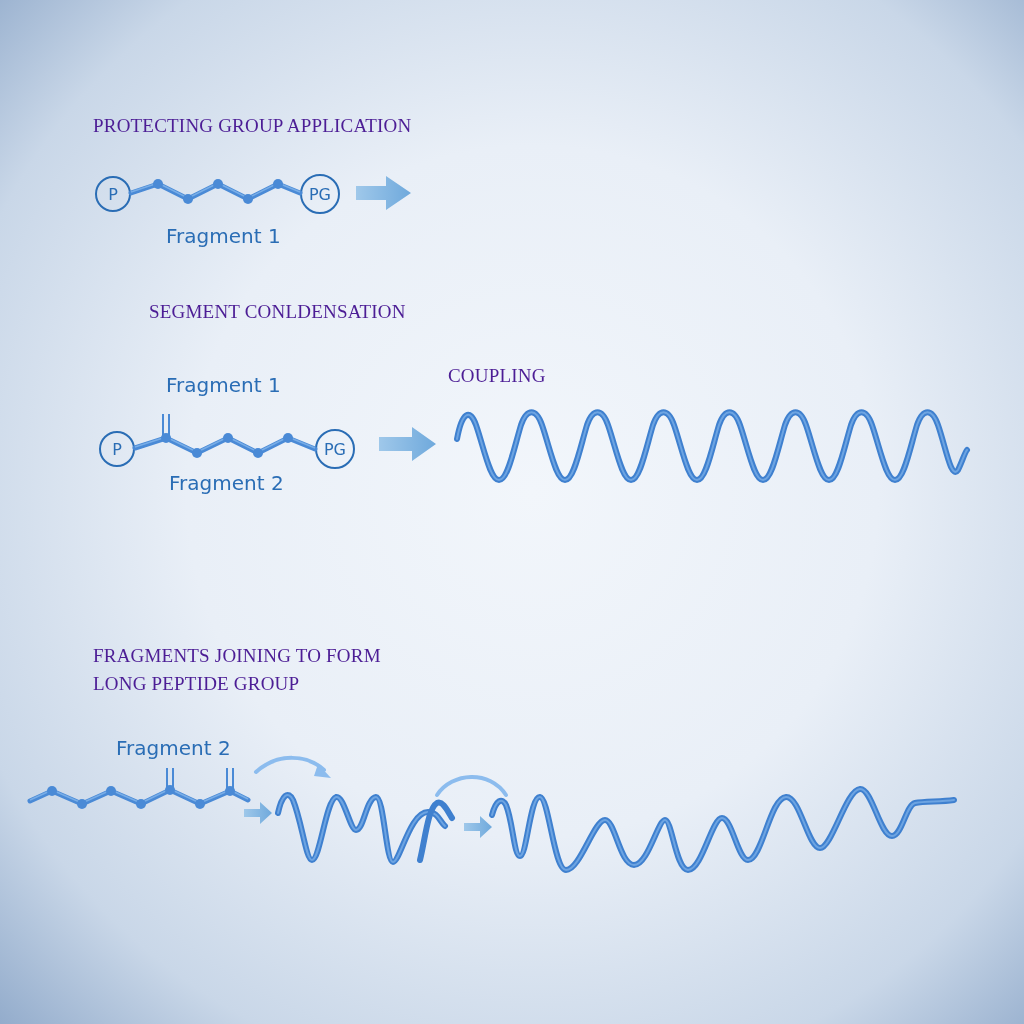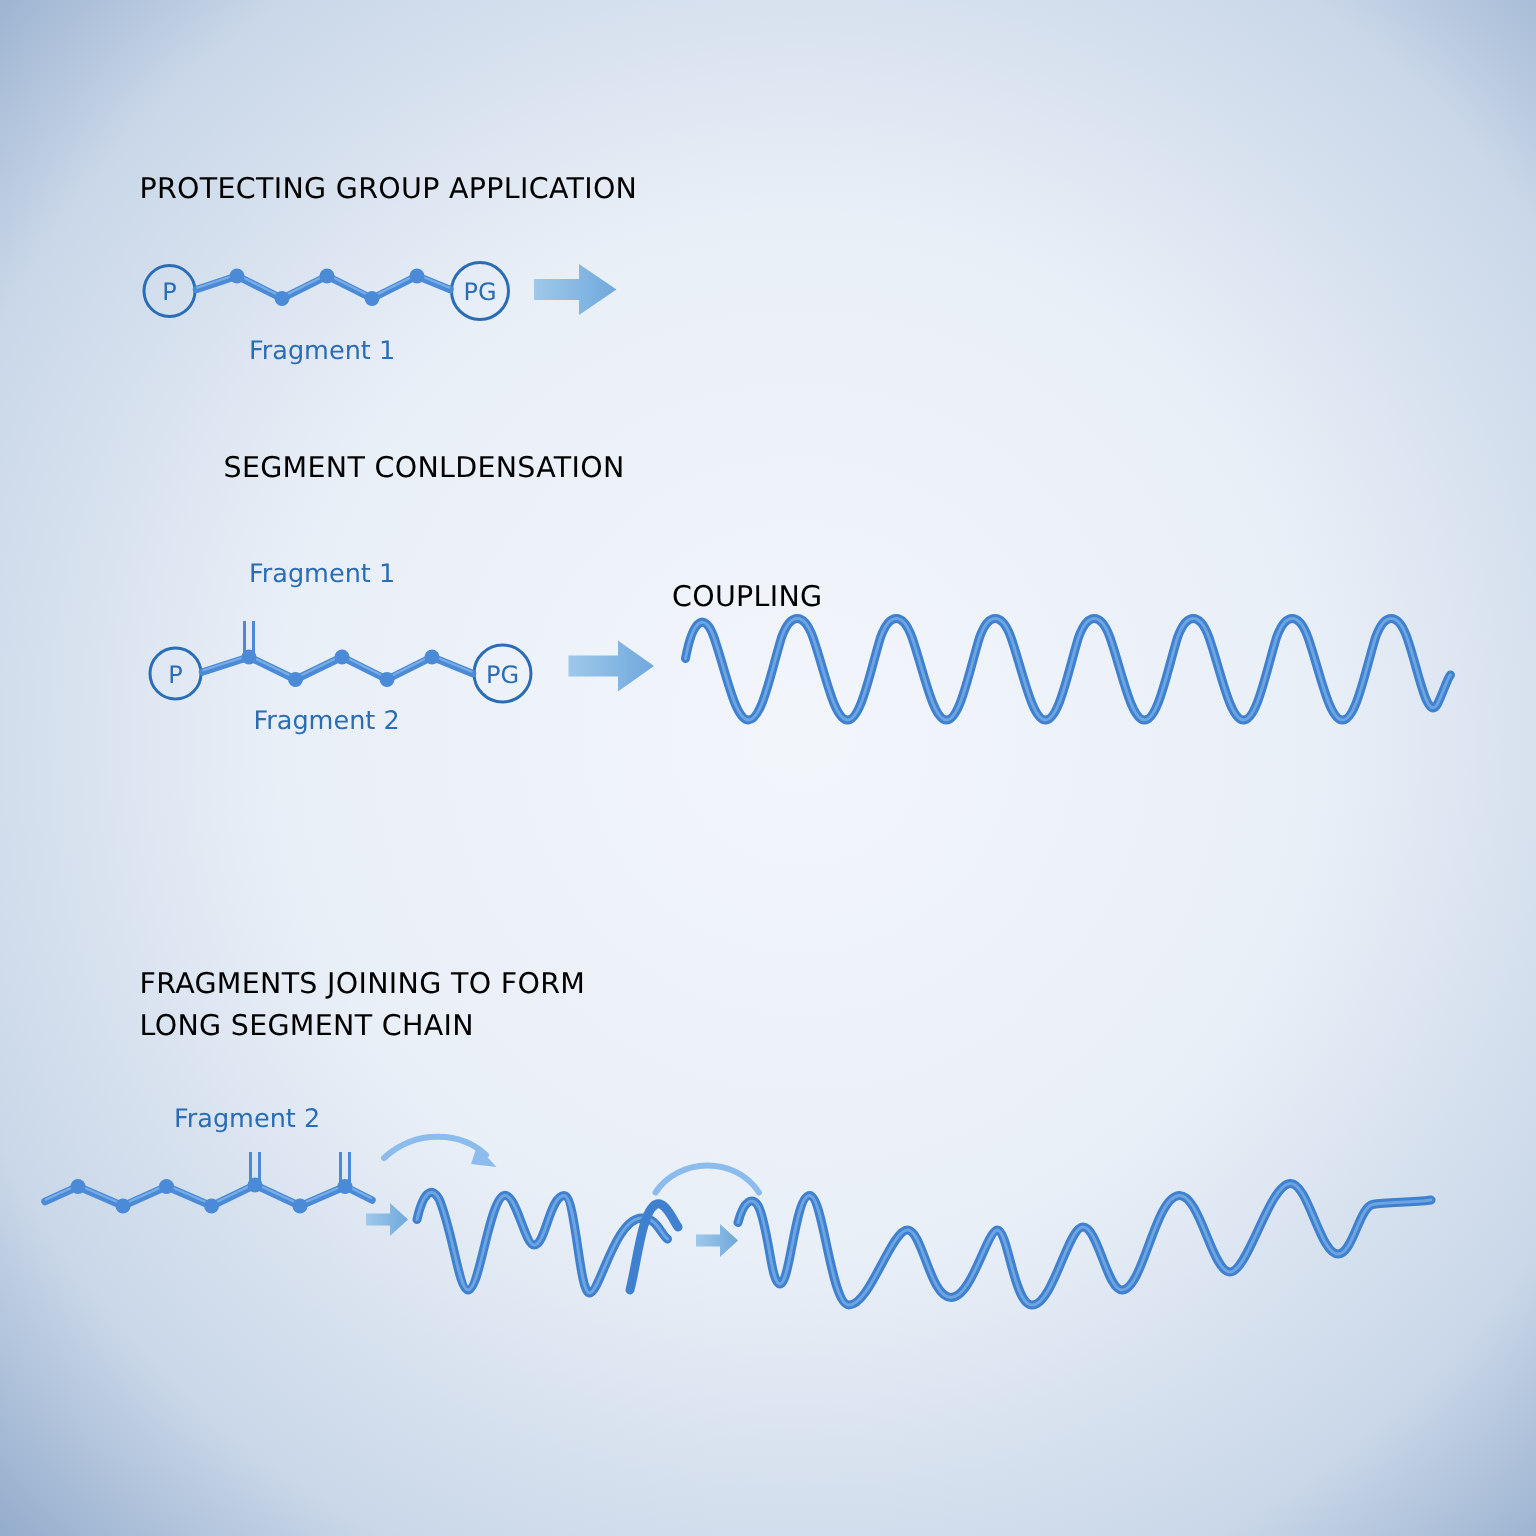--- a/index.html
+++ b/index.html
@@ -2,42 +2,42 @@
 <html><head>
   <meta charset="utf-8">
   <style>
     html, body { margin: 0; padding: 0; }
     body {
       width: 1024px; height: 1024px; overflow: hidden; position: relative;
       background: radial-gradient(ellipse 75% 75% at 52% 48%, #f2f6fb 0%, #e9eff7 45%, #c9d7e8 78%, #8ea8c9 100%);
       font-family: "DejaVu Sans", "Liberation Sans", sans-serif;
     }
     .heading {
-      position: absolute; color: #000000; font-size: 19px; letter-spacing: 0.2px;
-      line-height: 26px; font-weight: normal; margin: 0;
+      position: absolute; color: #4c1d95; font-size: 19px; letter-spacing: 0.2px;
+      line-height: 26px; font-weight: normal; margin: 0; font-family: Liberation Serif, serif;
     }
     .label {
-      position: absolute; color: #2a6db5; font-size: 17px; margin: 0;
+      position: absolute; color: #2a6db5; font-size: 20px; margin: 0;
     }
     svg.layer { position: absolute; left: 0; top: 0; }
     .circ-text { font-family: "DejaVu Sans", "Liberation Sans", sans-serif; font-size: 16px; fill: #2a6db5; }
   </style>
 </head>
 <body>
 
 <h2 class="heading" style="left:93px; top:113px;">PROTECTING GROUP APPLICATION</h2>
 <div class="label" style="left:166px; top:224px;">Fragment 1</div>
 
 <h2 class="heading" style="left:102px; top:299px;margin-left:47px;">SEGMENT CONLDENSATION</h2>
 <div class="label" style="left:166px; top:373px;">Fragment 1</div>
 <div class="label" style="left:169px; top:471px;">Fragment 2</div>
-<h2 class="heading" style="left:448px; top:363px;margin-top:22px;">COUPLING</h2>
+<h2 class="heading" style="left:448px; top:363px;">COUPLING</h2>
 
 <h2 class="heading" style="left:93px; top:643px;text-align:center;">FRAGMENTS JOINING TO FORM</h2>
-<h2 class="heading" style="left:93px; top:671px;">LONG SEGMENT CHAIN</h2>
+<h2 class="heading" style="left:93px; top:671px;">LONG PEPTIDE GROUP</h2>
 <div class="label" style="left:116px; top:736px;">Fragment 2</div>
 
 <svg class="layer" width="1024" height="1024" viewBox="0 0 1024 1024">
   <defs>
     <linearGradient id="arrowGrad" x1="0" y1="0" x2="1" y2="0">
       <stop offset="0" stop-color="#9fc8ea"></stop>
       <stop offset="1" stop-color="#6fa9dc"></stop>
     </linearGradient>
   </defs>
 

